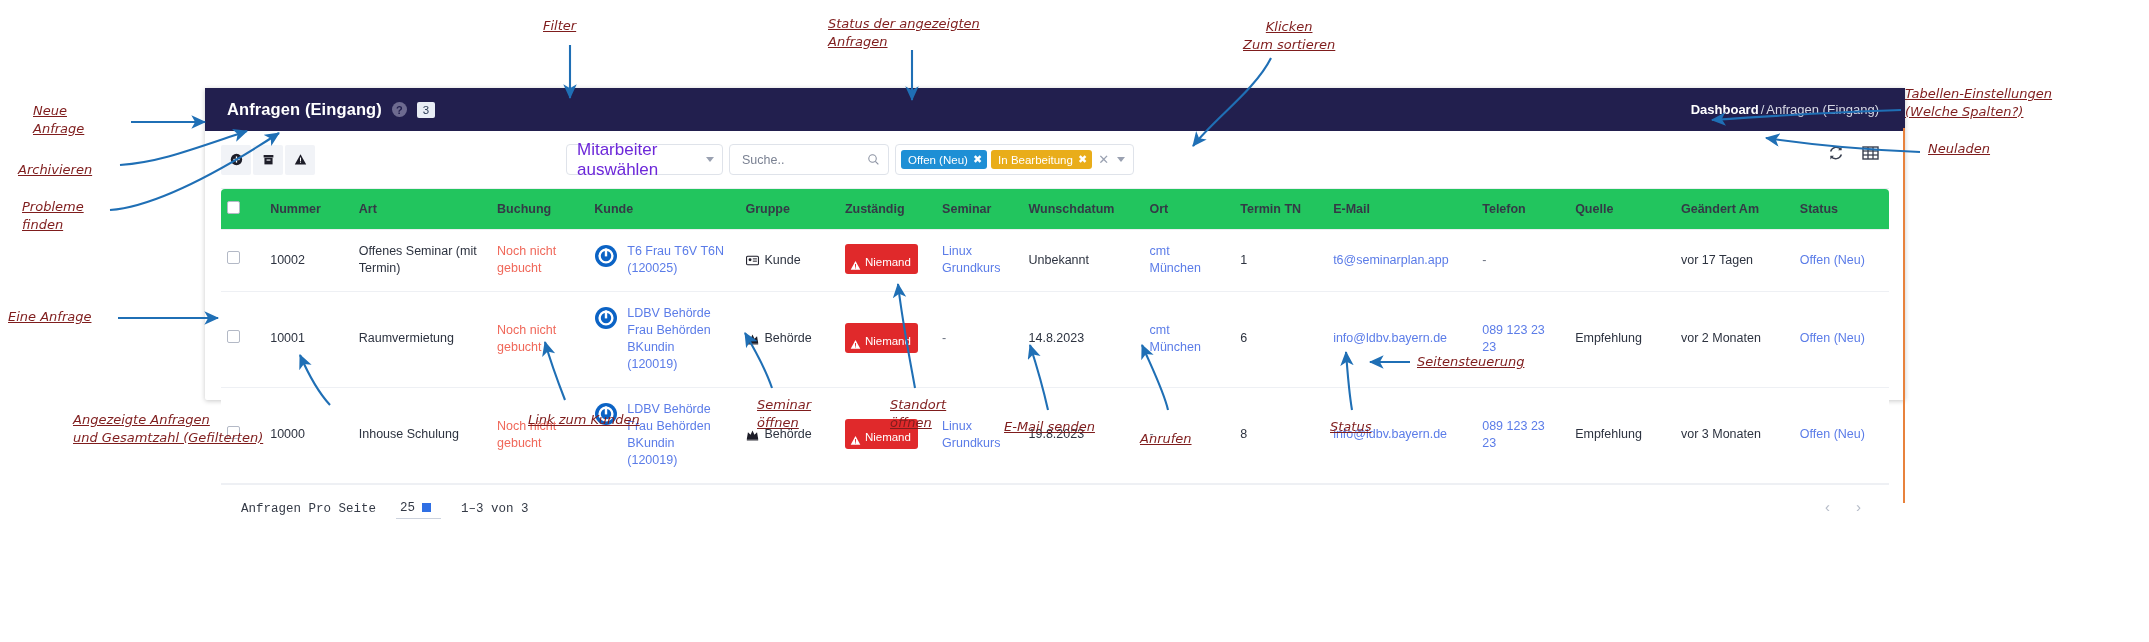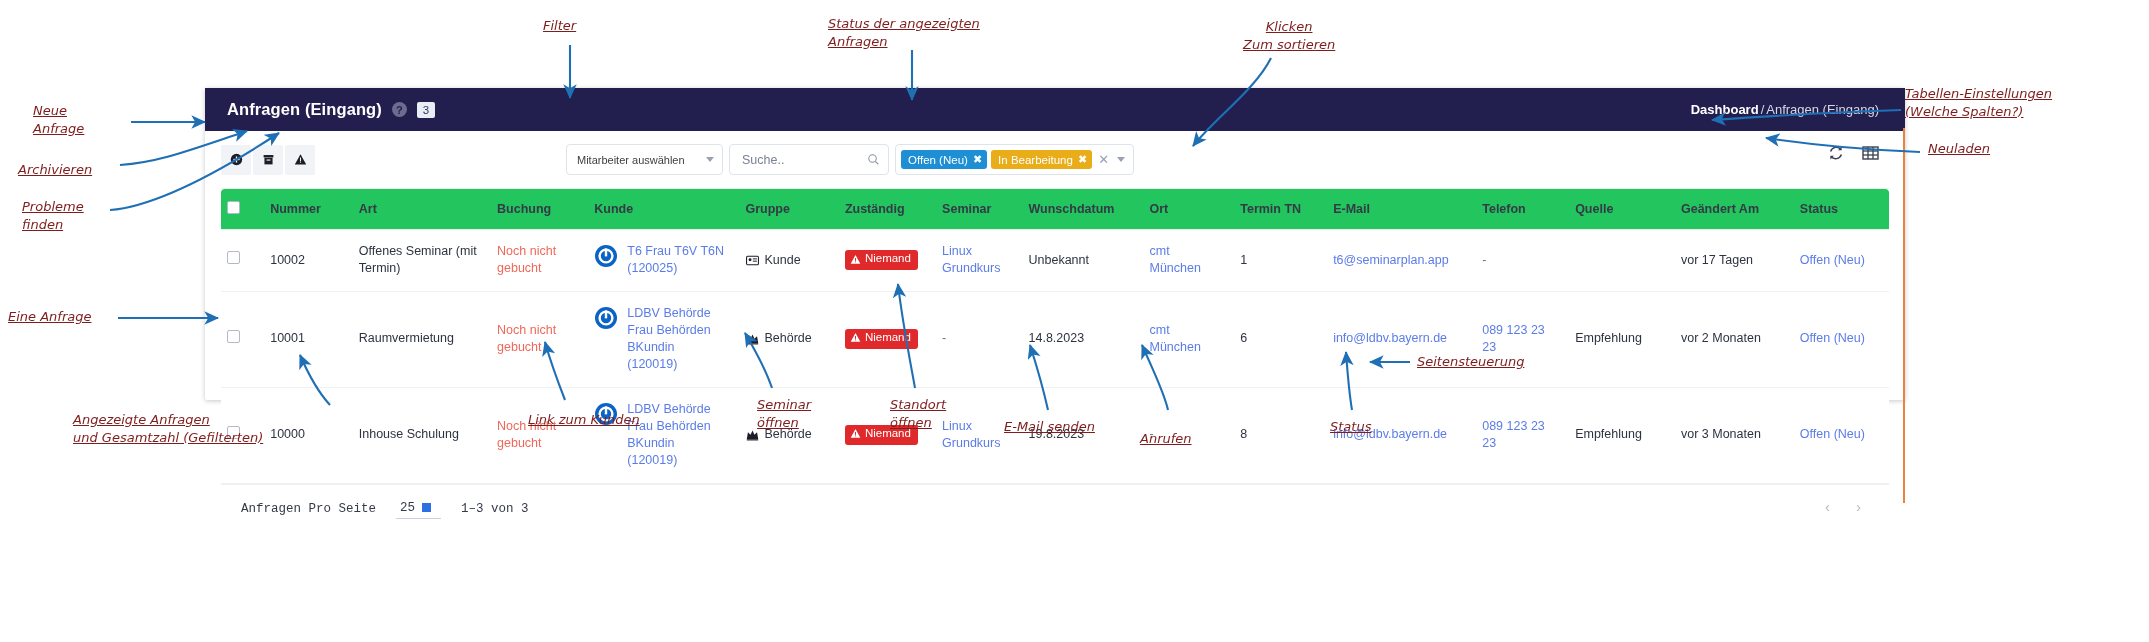--- a/index.html
+++ b/index.html
@@ -51,21 +51,21 @@
   .tool-btn svg{display:block;}
 
   #filter-zone{
     position:absolute;left:361px;top:13px;display:flex;align-items:center;gap:6px;
   }
   .ctrl{
     height:31px;border:1px solid #dfe3ea;border-radius:4px;background:#fff;
     display:flex;align-items:center;box-sizing:border-box;
   }
   #employee-select{width:157px;padding:0 8px 0 10px;justify-content:space-between;cursor:pointer;}
-  #employee-select .ph{color:#404040;font-size:11px;}
+  #employee-select .ph{color:#6d28d9;font-size:17px;}
   .caret{width:0;height:0;border-left:4px solid transparent;border-right:4px solid transparent;
          border-top:5px solid #9aa1b1;}
   #search-box{width:160px;padding:0 8px 0 10px;justify-content:space-between;}
   #search-input{
     border:none;outline:none;font-size:12.5px;color:#4a5060;width:120px;
     font-family:"Liberation Sans",sans-serif;background:transparent;
   }
   #search-input::placeholder{color:#7b8293;}
   #status-filter{
     min-width:213px;padding:0 8px 0 5px;justify-content:space-between;gap:6px;
@@ -103,21 +103,21 @@
   }
   .lnk-soft{color:#5b7ce8;cursor:pointer;}
   .warn{color:#f0685a;}
   .muted{color:#6b7280;}
 
   .kunde-cell{display:flex;align-items:flex-start;gap:9px;}
   .kunde-logo{flex:0 0 auto;margin-top:1px;}
   .grp{display:flex;align-items:center;gap:6px;white-space:nowrap;}
   .badge-red{
     background:#e0292b;color:#fff;font-size:11.5px;font-weight:500;
-    padding:1px 7px 3px 5px;border-radius:3px;display:inline-flex;align-items:center;gap:4px;
+    padding:11px 7px 3px 5px;border-radius:3px;display:inline-flex;align-items:flex-end;gap:4px;
     white-space:nowrap;
   }
 
   
   #table-footer{
     display:flex;align-items:center;padding:14px 26px 0 20px;font-size:12.5px;color:#343a46;
     border-top:1px solid #eef0f4;margin:0 16px;justify-content:space-between;font-family:Liberation Mono, monospace;
   }
   .foot-left{display:flex;align-items:center;gap:20px;}
   #per-page-select{

